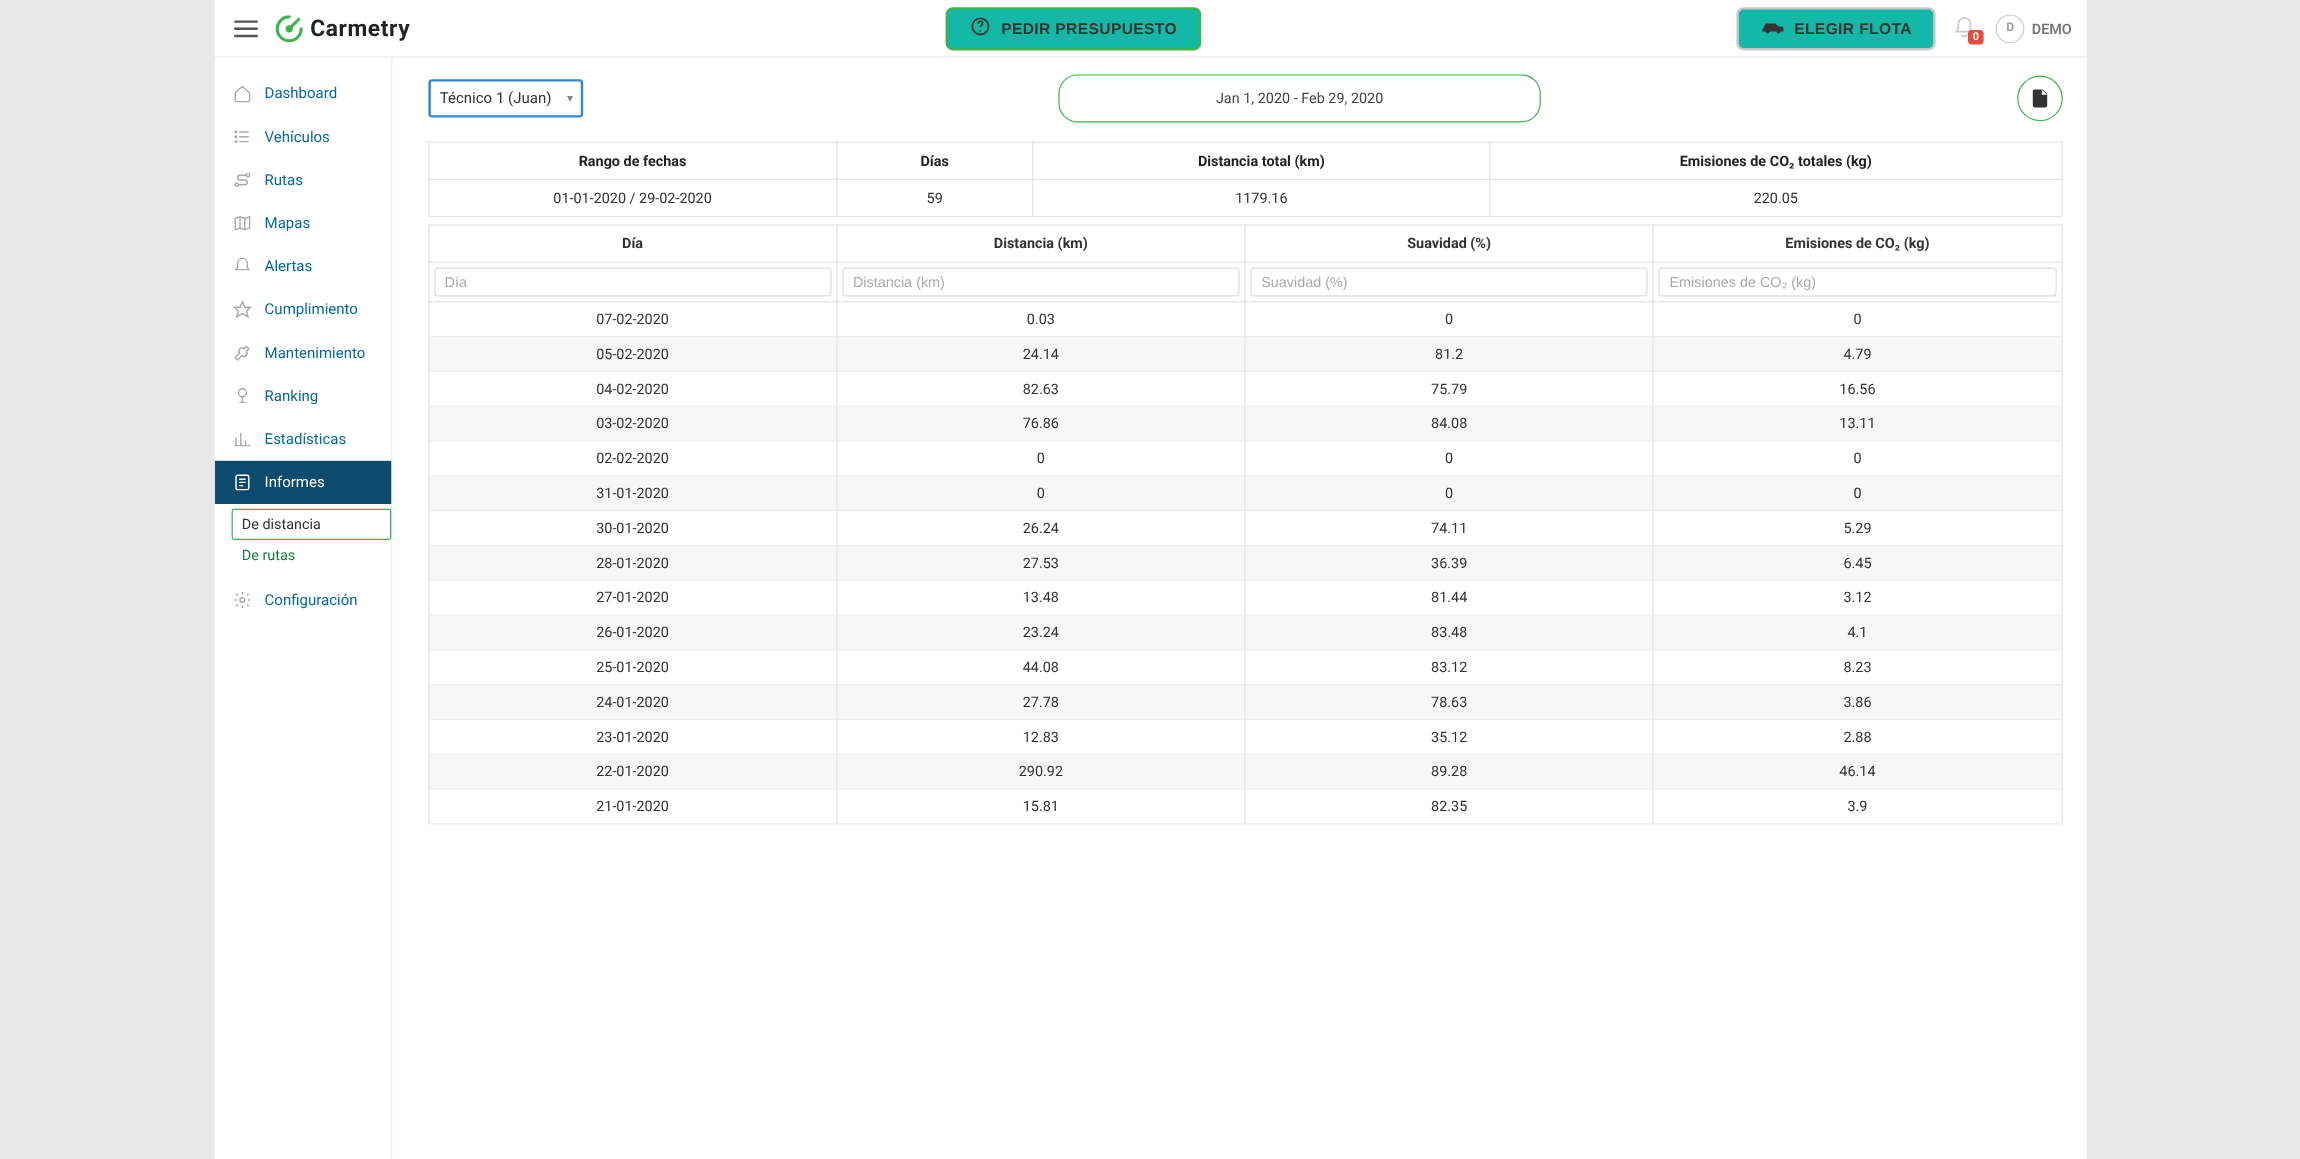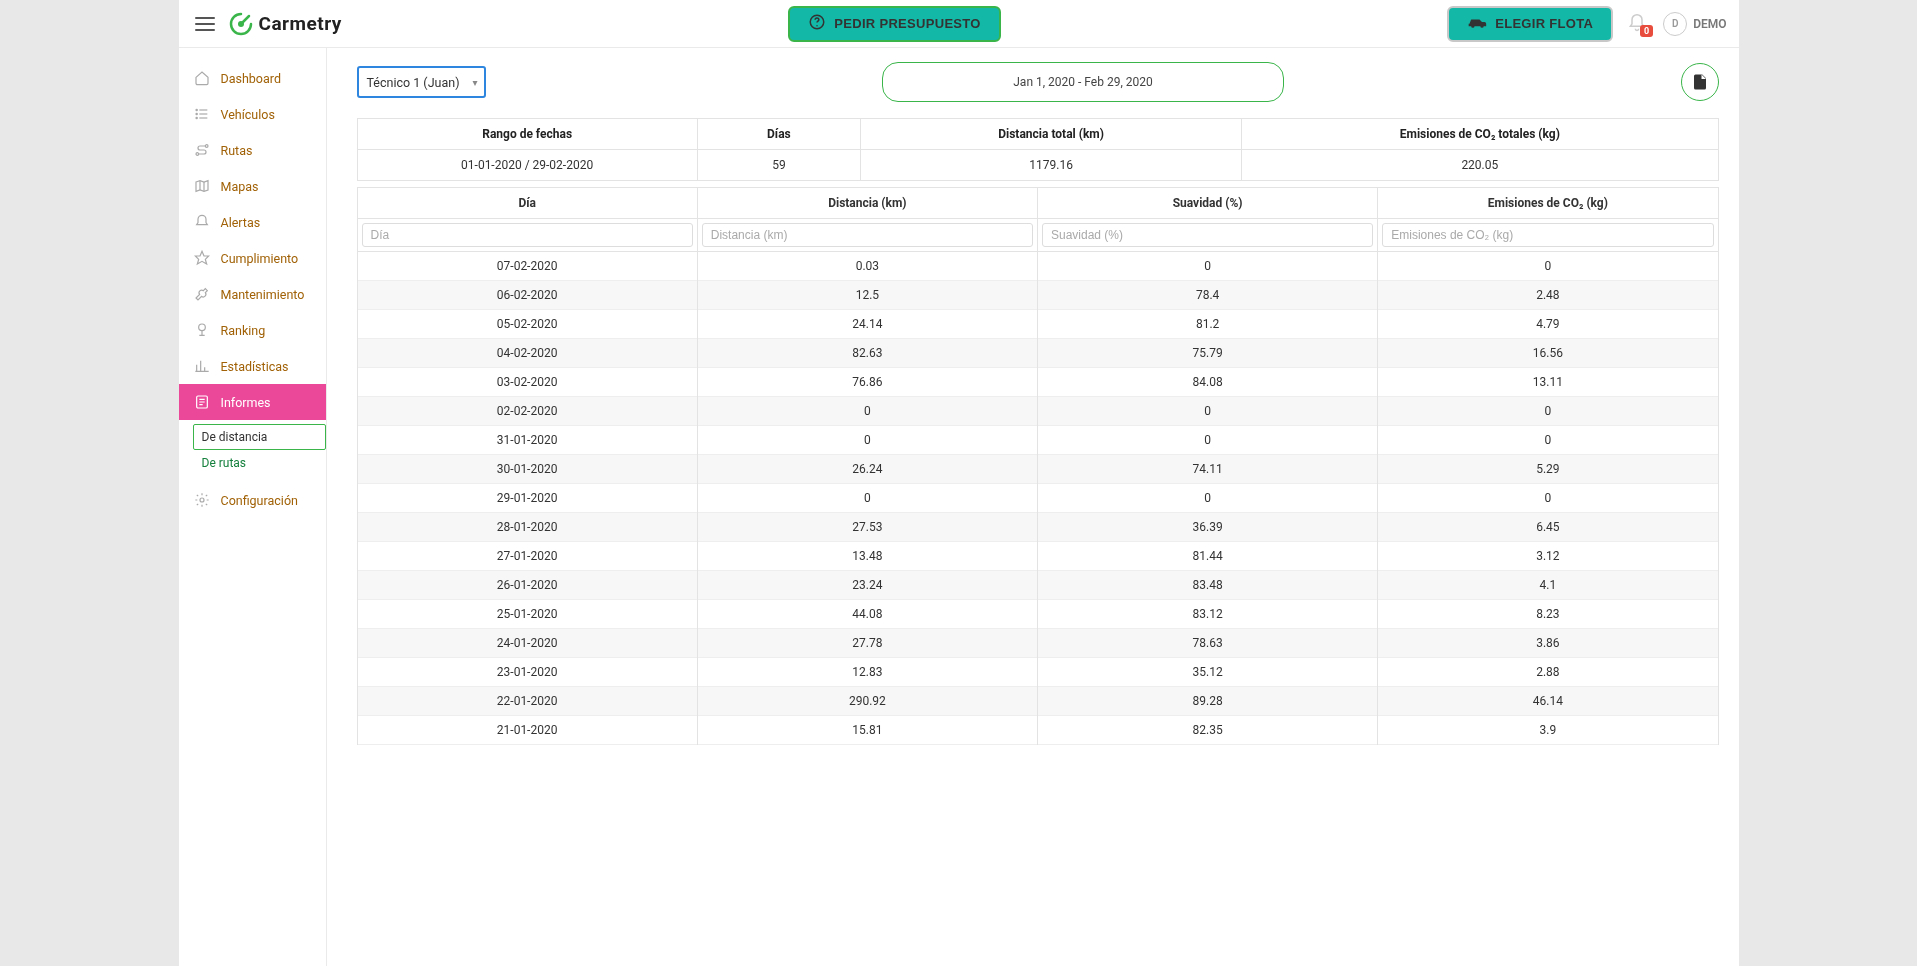--- a/index.html
+++ b/index.html
@@ -68,26 +68,26 @@
   .body { flex: 1; display: flex; overflow: hidden; }
   .sidebar {
     width: 148px; border-right: 1px solid #eaeaea;
     padding-top: 12px;
     background: #fff;
     flex-shrink: 0;
   }
   .nav-item {
     display: flex; align-items: center; gap: 10px;
     padding: 9px 14px;
-    font-size: 12.5px; color: #a16207;
+    font-size: 12.5px; color: #0369a1;
     cursor: pointer;
   }
   .nav-item .ico { width: 18px; height: 18px; display: inline-flex; align-items: center; justify-content: center; color: #aaa; flex-shrink: 0;}
   .nav-item .ico svg { width: 16px; height: 16px; }
-  .nav-item.active { background: #ec4899; color: #fff; }
+  .nav-item.active { background: #0c4a6e; color: #fff; }
   .nav-item.active .ico { color: #fff; }
   .sub-items { padding: 4px 0 6px 14px; }
   .sub-item {
     font-size: 12px; color: #15803d; padding: 5px 8px; cursor: pointer; border: 1px solid transparent; border-radius: 2px;
   }
   .sub-item.active { border-color: #3ab54a; color: #333;}
   
   
   .content {
     flex: 1; padding: 14px 20px 30px 30px;
@@ -373,26 +373,20 @@
           </tr>
         </thead>
         <tbody id="data-rows">
             <tr>
               <td>07-02-2020</td>
               <td>0.03</td>
               <td>0</td>
               <td>0</td>
             </tr>
             <tr>
-              <td>06-02-2020</td>
-              <td>12.5</td>
-              <td>78.4</td>
-              <td>2.48</td>
-            </tr>
-            <tr>
               <td>05-02-2020</td>
               <td>24.14</td>
               <td>81.2</td>
               <td>4.79</td>
             </tr>
             <tr>
               <td>04-02-2020</td>
               <td>82.63</td>
               <td>75.79</td>
               <td>16.56</td>
@@ -415,26 +409,20 @@
               <td>0</td>
               <td>0</td>
             </tr>
             <tr>
               <td>30-01-2020</td>
               <td>26.24</td>
               <td>74.11</td>
               <td>5.29</td>
             </tr>
             <tr>
-              <td>29-01-2020</td>
-              <td>0</td>
-              <td>0</td>
-              <td>0</td>
-            </tr>
-            <tr>
               <td>28-01-2020</td>
               <td>27.53</td>
               <td>36.39</td>
               <td>6.45</td>
             </tr>
             <tr>
               <td>27-01-2020</td>
               <td>13.48</td>
               <td>81.44</td>
               <td>3.12</td>

